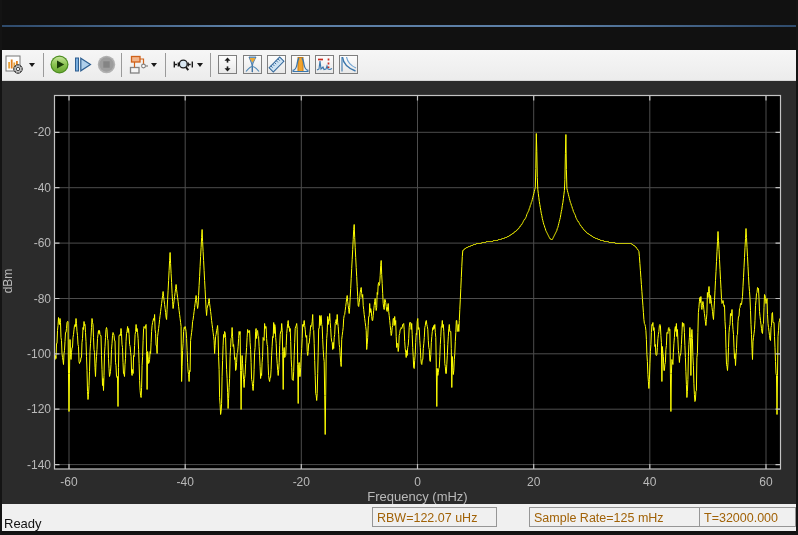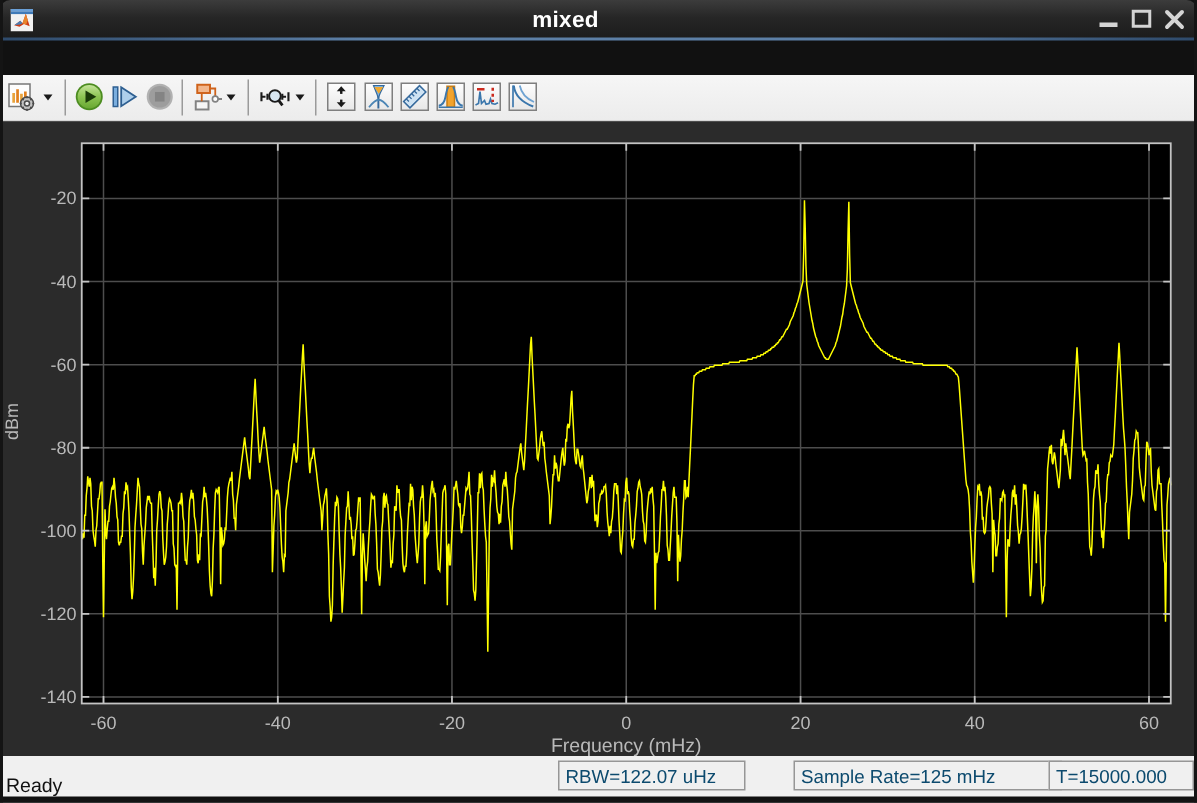--- a/index.html
+++ b/index.html
@@ -28,47 +28,27 @@
 .darr{position:absolute;width:0;height:0;border-left:3.5px solid transparent;
   border-right:3.5px solid transparent;border-top:4.5px solid #1a1a1a;top:13px;}
 
 #panel{position:absolute;left:0;top:81px;width:798px;height:423px;background:#2b2b2b;
   border-left:2px solid #111;border-right:2px solid #111;box-sizing:border-box;}
 
 #status{position:absolute;left:0;top:504px;width:798px;height:27px;background:#f0f0f0;
   border-bottom:4px solid #111;box-sizing:content-box;}
 #ready{position:absolute;left:4px;top:12px;font-size:13px;color:#111;}
 .sbox{position:absolute;top:3px;height:20px;border:1px solid #969696;background:#f0f0f0;
-  font-size:12.5px;color:#0c4a6e;line-height:20px;padding-left:4px;box-sizing:border-box;}
+  font-size:12.5px;color:#a16207;line-height:20px;padding-left:4px;box-sizing:border-box;}
 #frame{position:absolute;left:0;top:0;width:798px;height:535px;
   border:2px solid #141414;border-top:none;box-sizing:border-box;pointer-events:none;z-index:50;}
 </style>
 </head>
 <body>
 <div id="win">
-  <div id="titlebar">
-    <svg class="ticon" style="position:absolute;left:7px;top:6px" width="15" height="15">
-      <rect x="0" y="0" width="15" height="15" fill="#f2f2f2"></rect>
-      <rect x="0" y="0" width="15" height="1.6" fill="#6aa0d8"></rect>
-      <rect x="0" y="1.6" width="15" height="1.8" fill="#3f7ab8"></rect>
-      <path d="M2.5,10.8 L6.5,7.8 L8,9.5 L10.2,3.2 L12.8,11.5 L9,10 L6,11.8 Z" fill="#cf3b14"></path>
-      <path d="M10.2,3.2 L11.5,7.5 L10.4,10.5 L8,9.5 Z" fill="#e8842c"></path>
-      <path d="M2.5,10.8 L6.5,7.8 L8,9.5 L6.5,10.3 Z" fill="#4a7fb5"></path>
-    </svg>
-    <div id="titletxt">mixed</div>
-    <svg class="wbtn" style="left:731px" width="16" height="26">
-        <rect x="2" y="15" width="12" height="3" fill="#d4d4d4"></rect>
-      </svg>
-    <svg class="wbtn" style="left:753px" width="16" height="26">
-        <rect x="2.5" y="7.5" width="11" height="10" fill="none" stroke="#d4d4d4" stroke-width="2"></rect>
-      </svg>
-    <svg class="wbtn" style="left:775px" width="16" height="26">
-        <path d="M3,8 L13,18 M13,8 L3,18" stroke="#d4d4d4" stroke-width="2.6" stroke-linecap="round"></path>
-      </svg>
-  </div>
   <div id="blueline"></div>
   <div id="toolbar">
 
     <svg class="ticon" style="left:5px" width="19" height="20" viewBox="0 0 19 20">
       <rect x="1" y="1" width="14" height="15" fill="#fdfdfd" stroke="#777"></rect>
       <rect x="3.2" y="7" width="1.8" height="6.5" fill="#e8a33d"></rect>
       <rect x="5.8" y="4.5" width="1.8" height="9" fill="#e2801e"></rect>
       <rect x="8.4" y="7.5" width="1.8" height="6" fill="#e8a33d"></rect>
       <rect x="11" y="6" width="1.8" height="7.5" fill="#e2801e"></rect>
       <circle cx="13" cy="14" r="4.3" fill="#c2c2c2" stroke="#4a4a4a"></circle>
@@ -200,15 +180,15 @@
       </g>
       <text x="417.5" y="501" text-anchor="middle" font-size="13">Frequency (mHz)</text>
       <text x="12" y="281" text-anchor="middle" transform="rotate(-90 12 281)">dBm</text>
     </g>
   </svg>
   <div id="frame"></div>
   <div id="status">
     <div id="ready">Ready</div>
     <div class="sbox" style="left:372px;width:125px;">RBW=122.07 uHz</div>
     <div class="sbox" style="left:509px;width:179px;margin-left:20px;">Sample Rate=125 mHz</div>
-    <div class="sbox" style="left:699px;width:97px;">T=15000.000</div>
+    <div class="sbox" style="left:699px;width:97px;">T=32000.000</div>
   </div>
 </div>
 
 </body></html>

